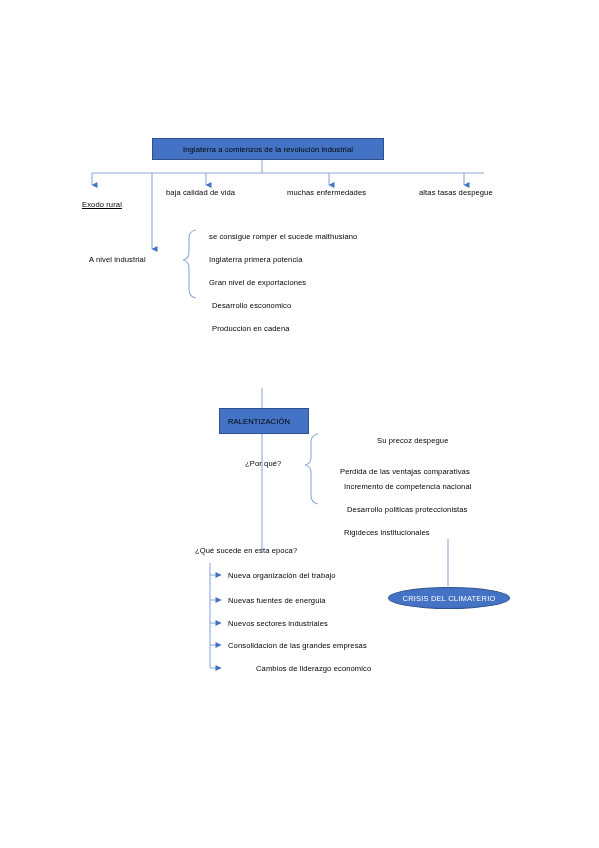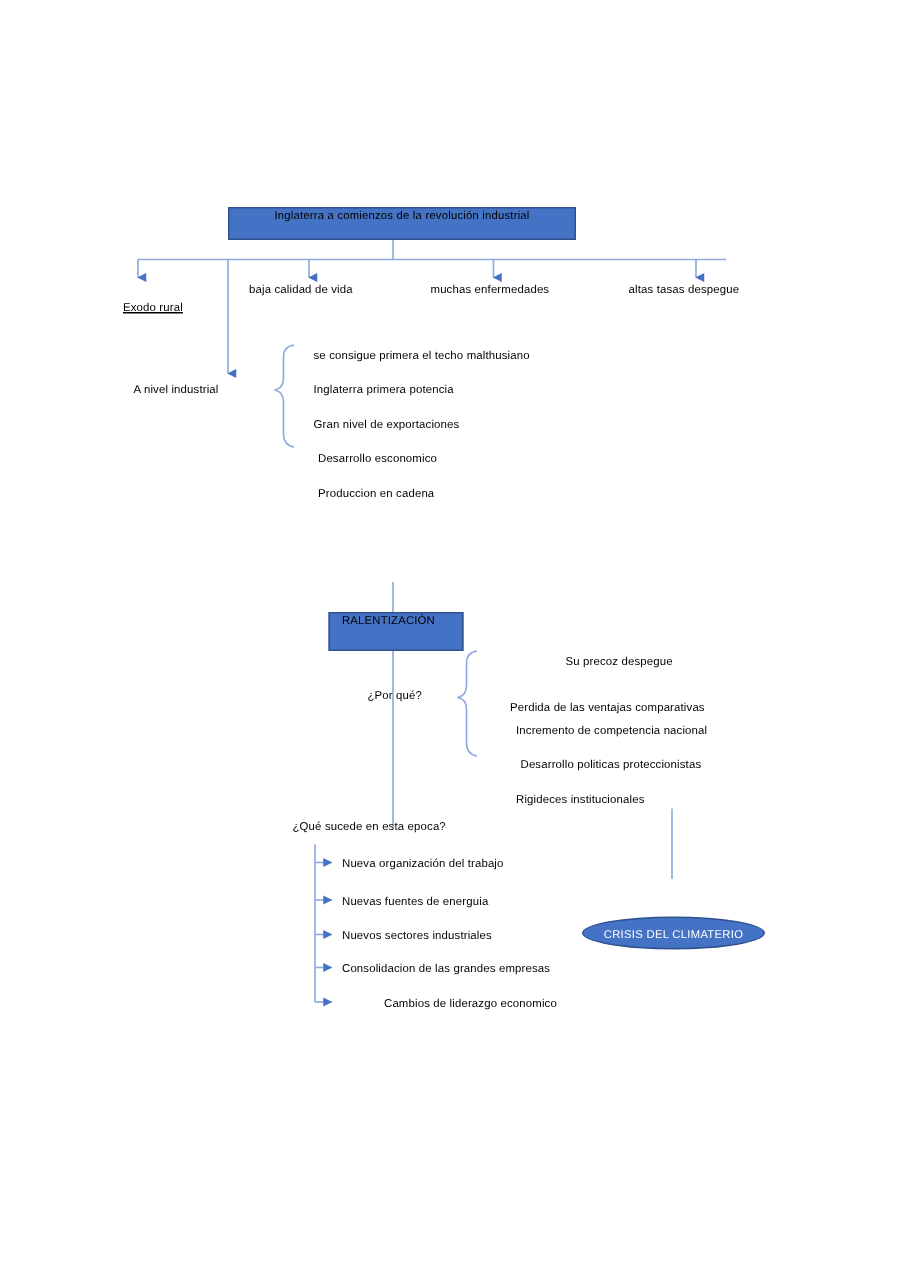--- a/index.html
+++ b/index.html
@@ -29,39 +29,38 @@
     pointer-events: none;
   }
   .node-box {
     position: absolute;
     background: #4472C4;
     border: 1px solid #2F528F;
     color: #000000;
     font-size: 7.5px;
     letter-spacing: 0.15px;
     display: flex;
-    align-items: flex-start;
+    align-items: center;
     justify-content: center;
     box-sizing: border-box;
     white-space: nowrap;
   }
   .ellipse-node {
     position: absolute;
     background: #4472C4;
     border: 1px solid #2F528F;
     border-radius: 50%;
     color: #ffffff;
     font-size: 7.5px;
     display: flex;
     align-items: center;
     justify-content: center;
     box-sizing: border-box;
     white-space: nowrap;
     letter-spacing: 0.2px;
-    margin-top: 24px;
   }
   .txt {
     position: absolute;
     font-size: 7.6px;
     color: #000000;
     white-space: nowrap;
     letter-spacing: 0.1px;
   }
 </style>
 </head>
@@ -124,21 +123,21 @@
     <span>CRISIS DEL CLIMATERIO</span>
   </div>
 
   <div class="txt" style="left:82px; top:200px;text-decoration:underline;">Exodo rural</div>
   <div class="txt" style="left:166px; top:188px;">baja calidad de vida</div>
   <div class="txt" style="left:287px; top:188px;">muchas enfermedades</div>
   <div class="txt" style="left:419px; top:188px;">altas tasas despegue</div>
 
   <div class="txt" style="left:89px; top:255px;">A nivel industrial</div>
 
-  <div class="txt" style="left:209px; top:232px;">se consigue primera el techo malthusiano</div>
+  <div class="txt" style="left:209px; top:232px;">se consigue romper el sucede malthusiano</div>
   <div class="txt" style="left:209px; top:255px;">Inglaterra primera potencia</div>
   <div class="txt" style="left:209px; top:278px;">Gran nivel de exportaciones</div>
   <div class="txt" style="left:212px; top:301px;">Desarrollo esconomico</div>
   <div class="txt" style="left:212px; top:324px;">Produccion en cadena</div>
 
   <div class="txt" style="left:245px; top:459px;">¿Por qué?</div>
 
   <div class="txt" style="left:340px; top:436px;padding-left:37px;">Su precoz despegue</div>
   <div class="txt" style="left:340px; top:467px;">Perdida de las ventajas comparativas</div>
   <div class="txt" style="left:344px; top:482px;">Incremento de competencia nacional</div>

